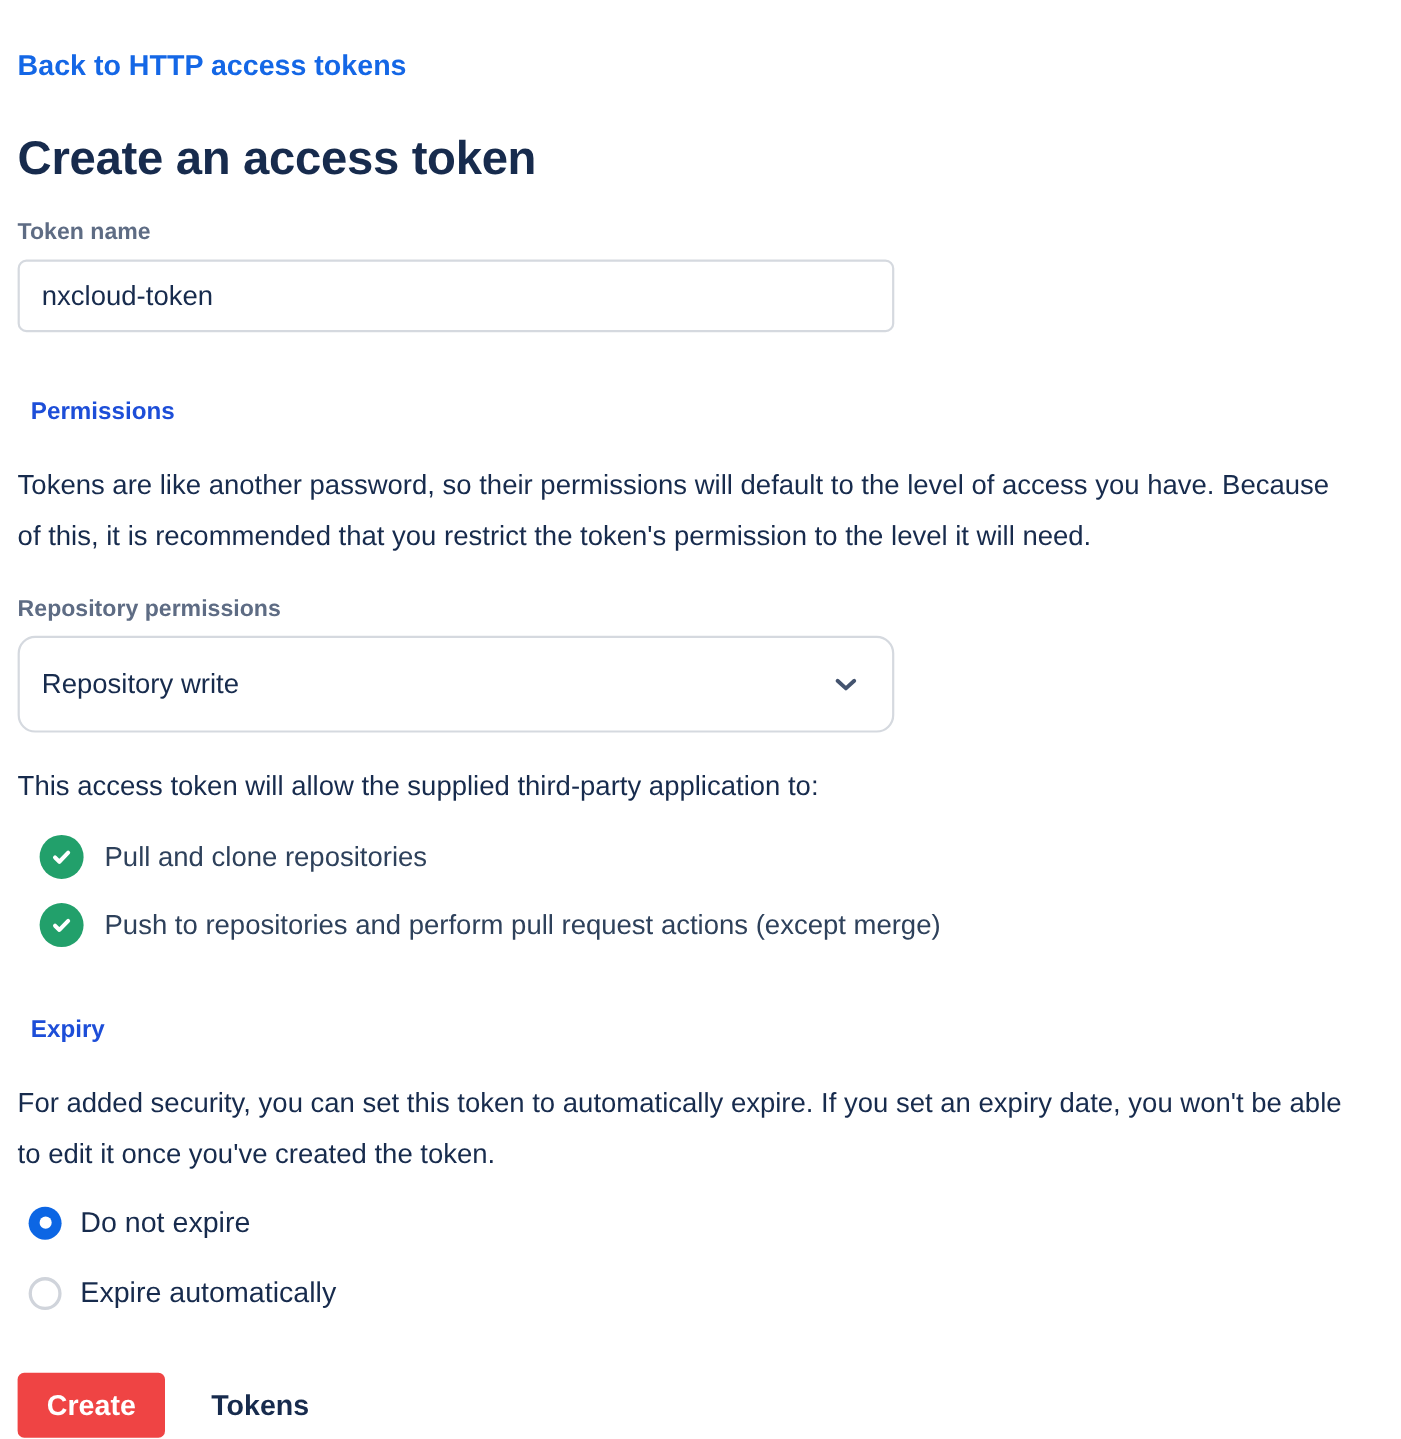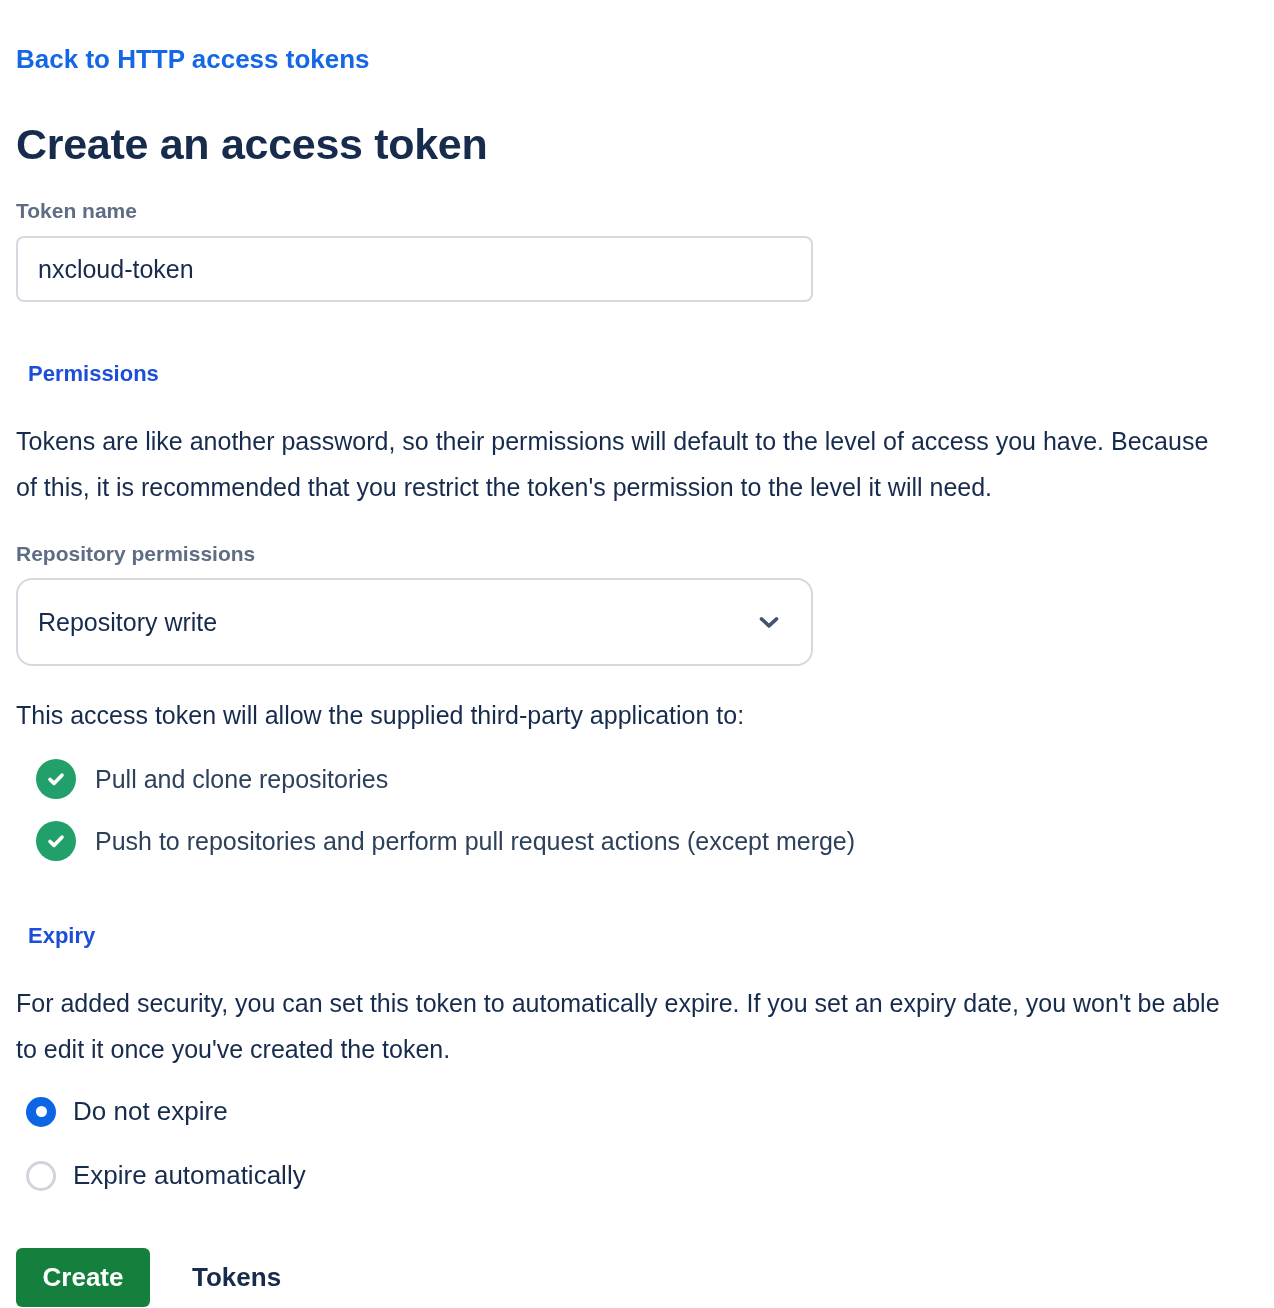--- a/index.html
+++ b/index.html
@@ -164,21 +164,21 @@
   }
 
   .actions-row {
     margin-top: 57px;
     display: flex;
     align-items: center;
   }
   .create-button {
     width: 134px;
     height: 59px;
-    background: #15803d;
+    background: #ef4444;
     color: #ffffff;
     border: none;
     border-radius: 6px;
     font-family: "Liberation Sans", "DejaVu Sans", sans-serif;
     font-size: 26px;
     font-weight: 600;
     cursor: pointer;
   }
   .cancel-button {
     margin-left: 42px;

